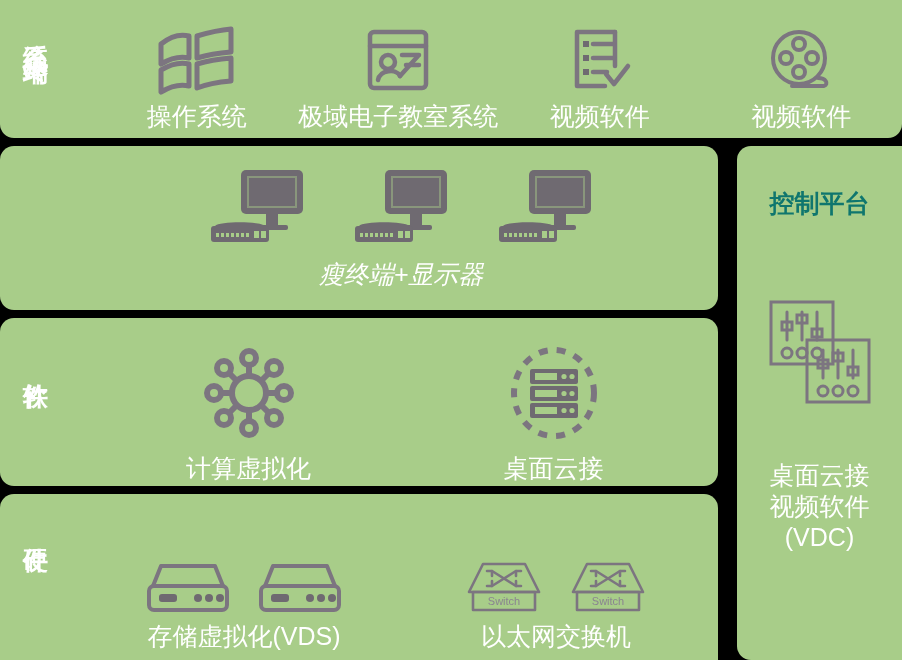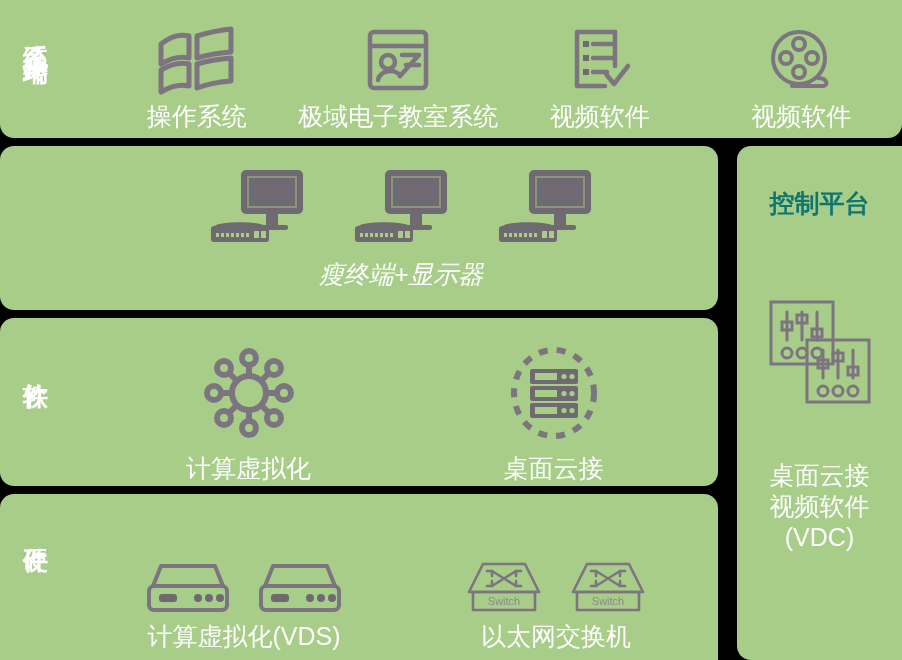--- a/index.html
+++ b/index.html
@@ -362,21 +362,21 @@
             </g>
             <g class="fill">
               <rect x="16" y="34" width="18" height="8" rx="3"></rect>
               <circle cx="55" cy="38" r="4"></circle>
                 <circle cx="66" cy="38" r="4"></circle>
                 <circle cx="77" cy="38" r="4"></circle>
             </g>
           </svg>
         </span>
       </div>
-      <span class="caption">计算虚拟化(VDS)</span>
+      <span class="caption">存储虚拟化(VDS)</span>
     </div>
 
     <div class="cell">
       <div class="pair">
         <span class="icon">
           <svg width="82" height="58" viewBox="0 0 82 58">
             <g class="stroke" stroke-width="2.6" stroke-linejoin="round" stroke-linecap="round">
               <path d="M6 34 L20 6 L62 6 L76 34 Z"></path>
               <rect x="10" y="34" width="62" height="18"></rect>
               <path d="M29 13 L53 28"></path>

